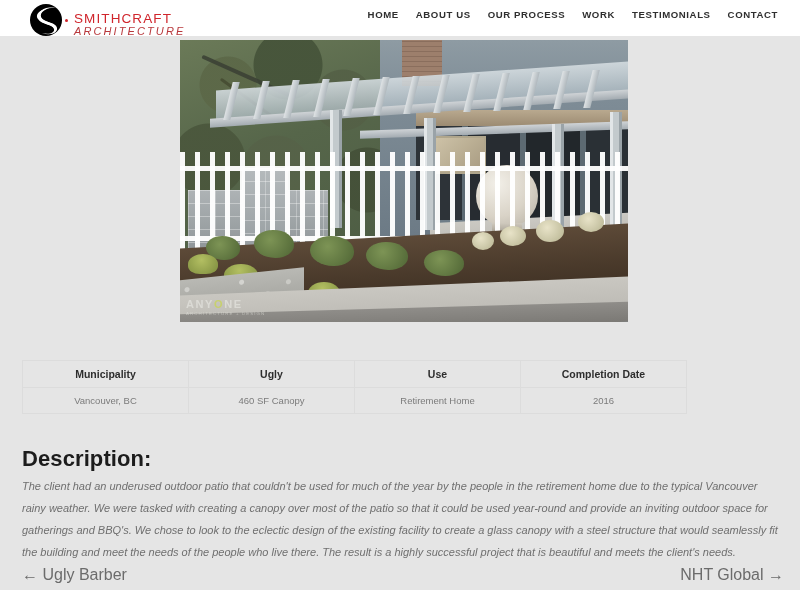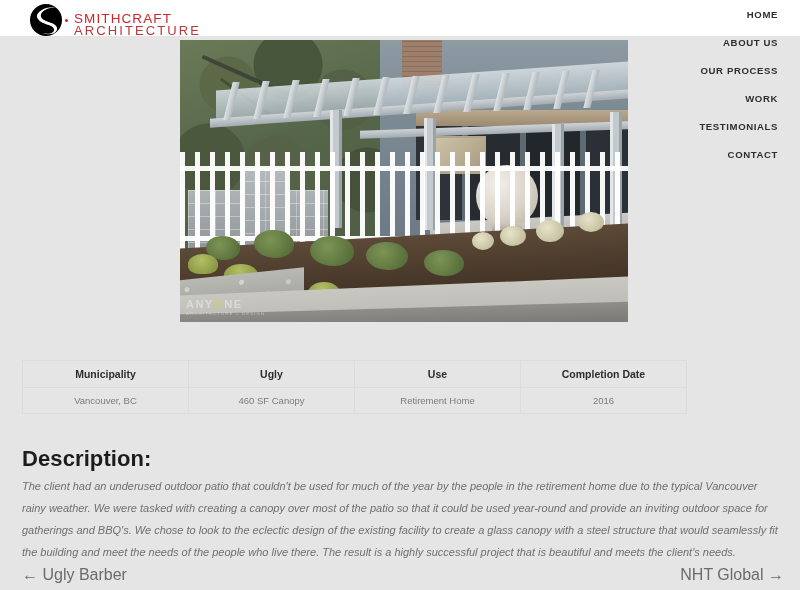--- a/index.html
+++ b/index.html
@@ -28,27 +28,27 @@
   .logo-dot {
     position: absolute; right: 1px; top: 17px;
     width: 3px; height: 3px; border-radius: 50%; background: #d0252c;
   }
   .logo-text { position: relative; top: 4px; }
   .logo-name {
     font-size: 13.5px; letter-spacing: 1.1px; color: #d0252c;
     font-weight: 400; line-height: 13px;
   }
   .logo-sub {
-    font-size: 13px; letter-spacing: 2.1px; color: #b8383c;
-    line-height: 10px; margin-top: 1px;
+    font-size: 11px; letter-spacing: 2.1px; color: #b8383c;
+    line-height: 10px; margin-top: 1px; font-style: italic;
   }
 
   .nav {
     position: absolute; right: 22px; top: 9px;
-    display: flex; align-items: flex-end; gap: 17px; flex-direction: column;
+    display: flex; align-items: center; gap: 17px;
   }
   .nav a {
     font-size: 9.6px; letter-spacing: .6px; color: #2f2f2f;
     text-decoration: none; font-weight: 600; text-transform: uppercase;
     white-space: nowrap;
   }
 
   
   .photo {
     position: absolute; left: 180px; top: 40px;

